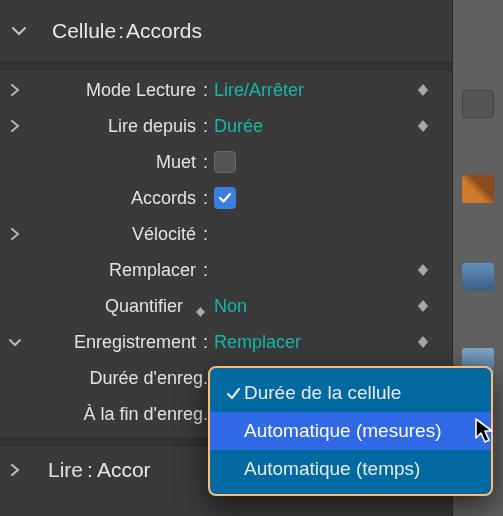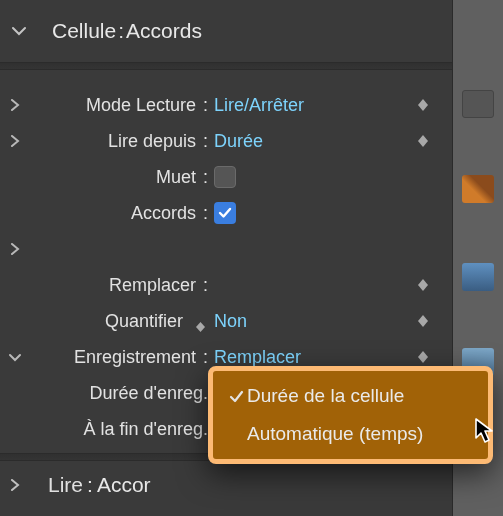--- a/index.html
+++ b/index.html
@@ -36,21 +36,21 @@
     background: linear-gradient(to bottom, #303030 0%, #343434 100%);
     border-top: 1px solid #2b2b2b;
     border-bottom: 1px solid #2b2b2b;
   }
   .row {
     display: flex;
     align-items: center;
     height: 36px;
     padding-left: 6px;
   }
-  .row.spacer-top { margin-top: 17px; }
+  .row.spacer-top { margin-top: 2px; }
   .header-sep { color: #ddd; margin: 0 2px; }
   .disclosure {
     width: 18px;
     display: flex;
     justify-content: center;
     align-items: center;
     color: #b8b8b8;
     cursor: pointer;
   }
   .chev-down svg, .chev-right svg { display: block; }
@@ -59,21 +59,21 @@
     text-align: right;
     padding-right: 6px;
     color: #e2e2e2;
     white-space: nowrap;
   }
   .colon { margin-left: 2px; }
   .value {
     flex: 1;
     display: flex;
     align-items: flex-start;
-    color: #7dd3fc;
+    color: #14b8a6;
   }
   .stepper {
     width: 18px;
     display: flex;
     flex-direction: column;
     align-items: center;
     line-height: 1;
     color: #a8a8a8;
   }
   .stepper .tri { display: block; }
@@ -91,22 +91,22 @@
     border: 1px solid #6a6a6a;
   }
   .inline-updown {
     width: 16px; display: inline-flex; flex-direction: column; align-items: center; line-height: 1; margin-left: 4px; color: #a8a8a8;
   }
   .menu {
     position: absolute;
     left: 208px;
     top: 366px;
     width: 285px;
-    background: #a16207;
-    border: 5px solid #fdba74;
+    background: #0369a1;
+    border: 2px solid #fdba74;
     border-radius: 8px;
     box-shadow: 0 10px 30px rgba(0,0,0,0.6);
     padding: 6px 0;
     z-index: 10;
     font-size: 19px;
   }
   .menu-item {
     height: 38px;
     display: flex;
     align-items: center;
@@ -231,20 +231,21 @@
       </span>
     </span>
   </div>
 
   <div class="row">
     <span class="disclosure">
       <svg width="10" height="12" viewBox="0 0 10 12">
           <path d="M2 1 L8 6 L2 11" stroke="#b8b8b8" stroke-width="2" fill="none" stroke-linecap="round"></path>
         </svg>
     </span>
+    <span class="label"><span>Vélocité</span><span class="colon"> :</span></span>
     <span class="value"></span>
   </div>
 
   <div class="row">
     <span style="width:18px"></span>
     <span class="label"><span>Remplacer</span><span class="colon"> :</span></span>
     <span class="value"></span>
     <span class="stepper">
       <svg class="tri" width="10" height="6">
           <path d="M5 0 L10 6 L0 6 Z" fill="#a8a8a8"></path>
@@ -340,20 +341,24 @@
 
 <div class="menu">
   <div class="menu-item">
     <span class="check">
       <svg width="15" height="13" viewBox="0 0 15 13">
           <path d="M2 7 L6 11 L13 2" stroke="#e4e4e4" stroke-width="2.2" fill="none" stroke-linecap="round" stroke-linejoin="round"></path>
         </svg>
     </span>
     <span>Durée de la cellule</span>
   </div>
+  <div class="menu-item selected">
+    <span class="check"></span>
+    <span>Automatique (mesures)</span>
+  </div>
   <div class="menu-item">
     <span class="check"></span>
     <span>Automatique (temps)</span>
   </div>
 </div>
 
 <div class="cursor">
   <svg width="22" height="26" viewBox="0 0 22 26">
     <path d="M1 1 L1 20 L6 15 L10 24 L14 22 L10 13 L17 13 Z" fill="#000" stroke="#fff" stroke-width="1.6" stroke-linejoin="round"></path>
   </svg>

